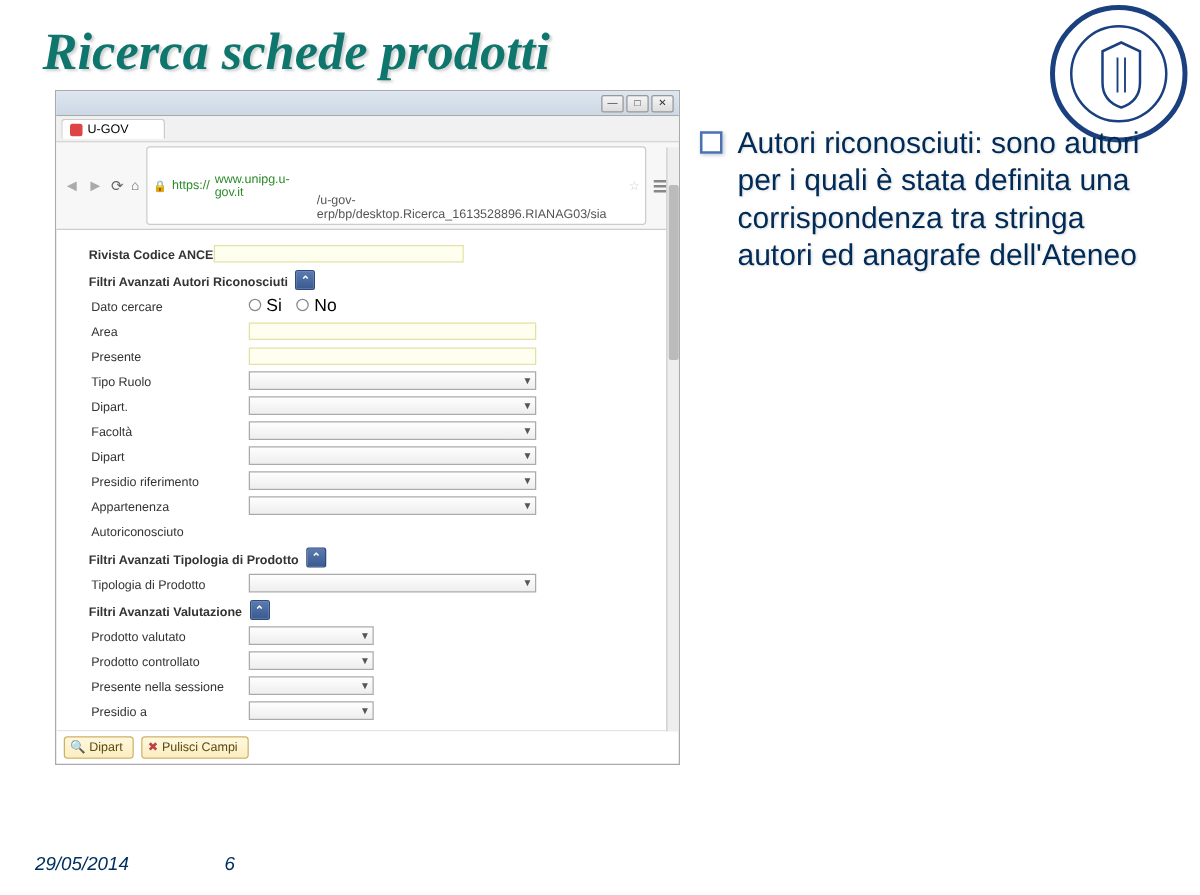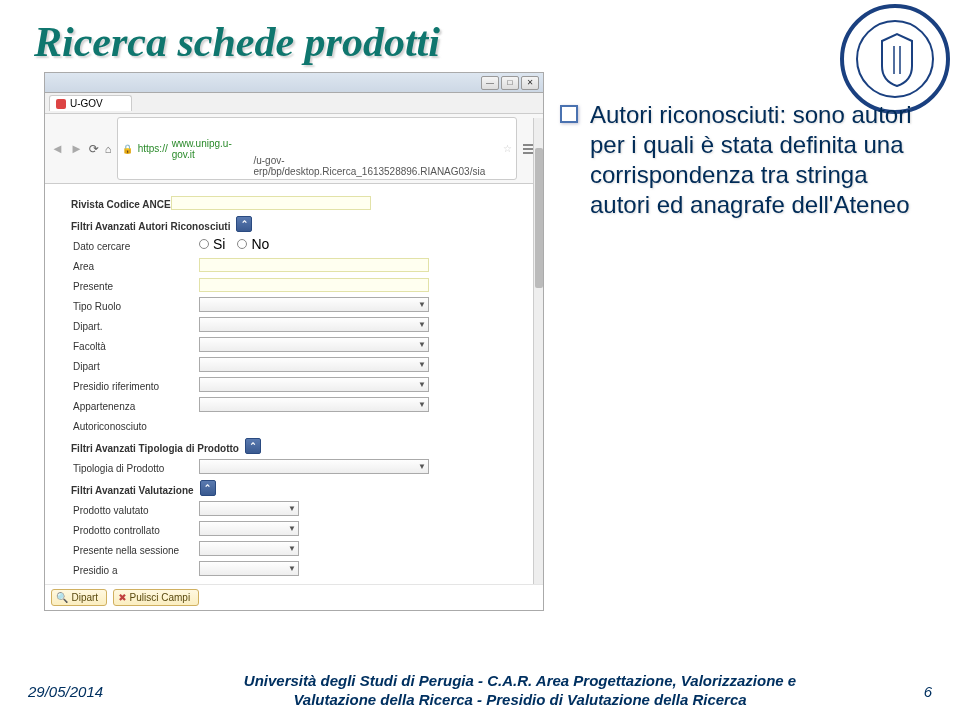--- a/index.html
+++ b/index.html
@@ -227,18 +227,14 @@
 
 <div class="bullets">
   <div class="bullet">
     <div class="sq"></div>
     <div class="txt">Autori riconosciuti: sono autori per i quali è stata definita una corrispondenza tra stringa autori ed anagrafe dell'Ateneo</div>
   </div>
 </div>
 
 <div class="footer">
   <div class="date">29/05/2014</div>
-  <div class="center">
-    <div>Università degli Studi di Perugia - C.A.R. Area Progettazione, Valorizzazione e</div>
-    <div>Valutazione della Ricerca - Presidio di Valutazione della Ricerca</div>
-  </div>
   <div class="pg">6</div>
 </div>
 
 </body></html>

